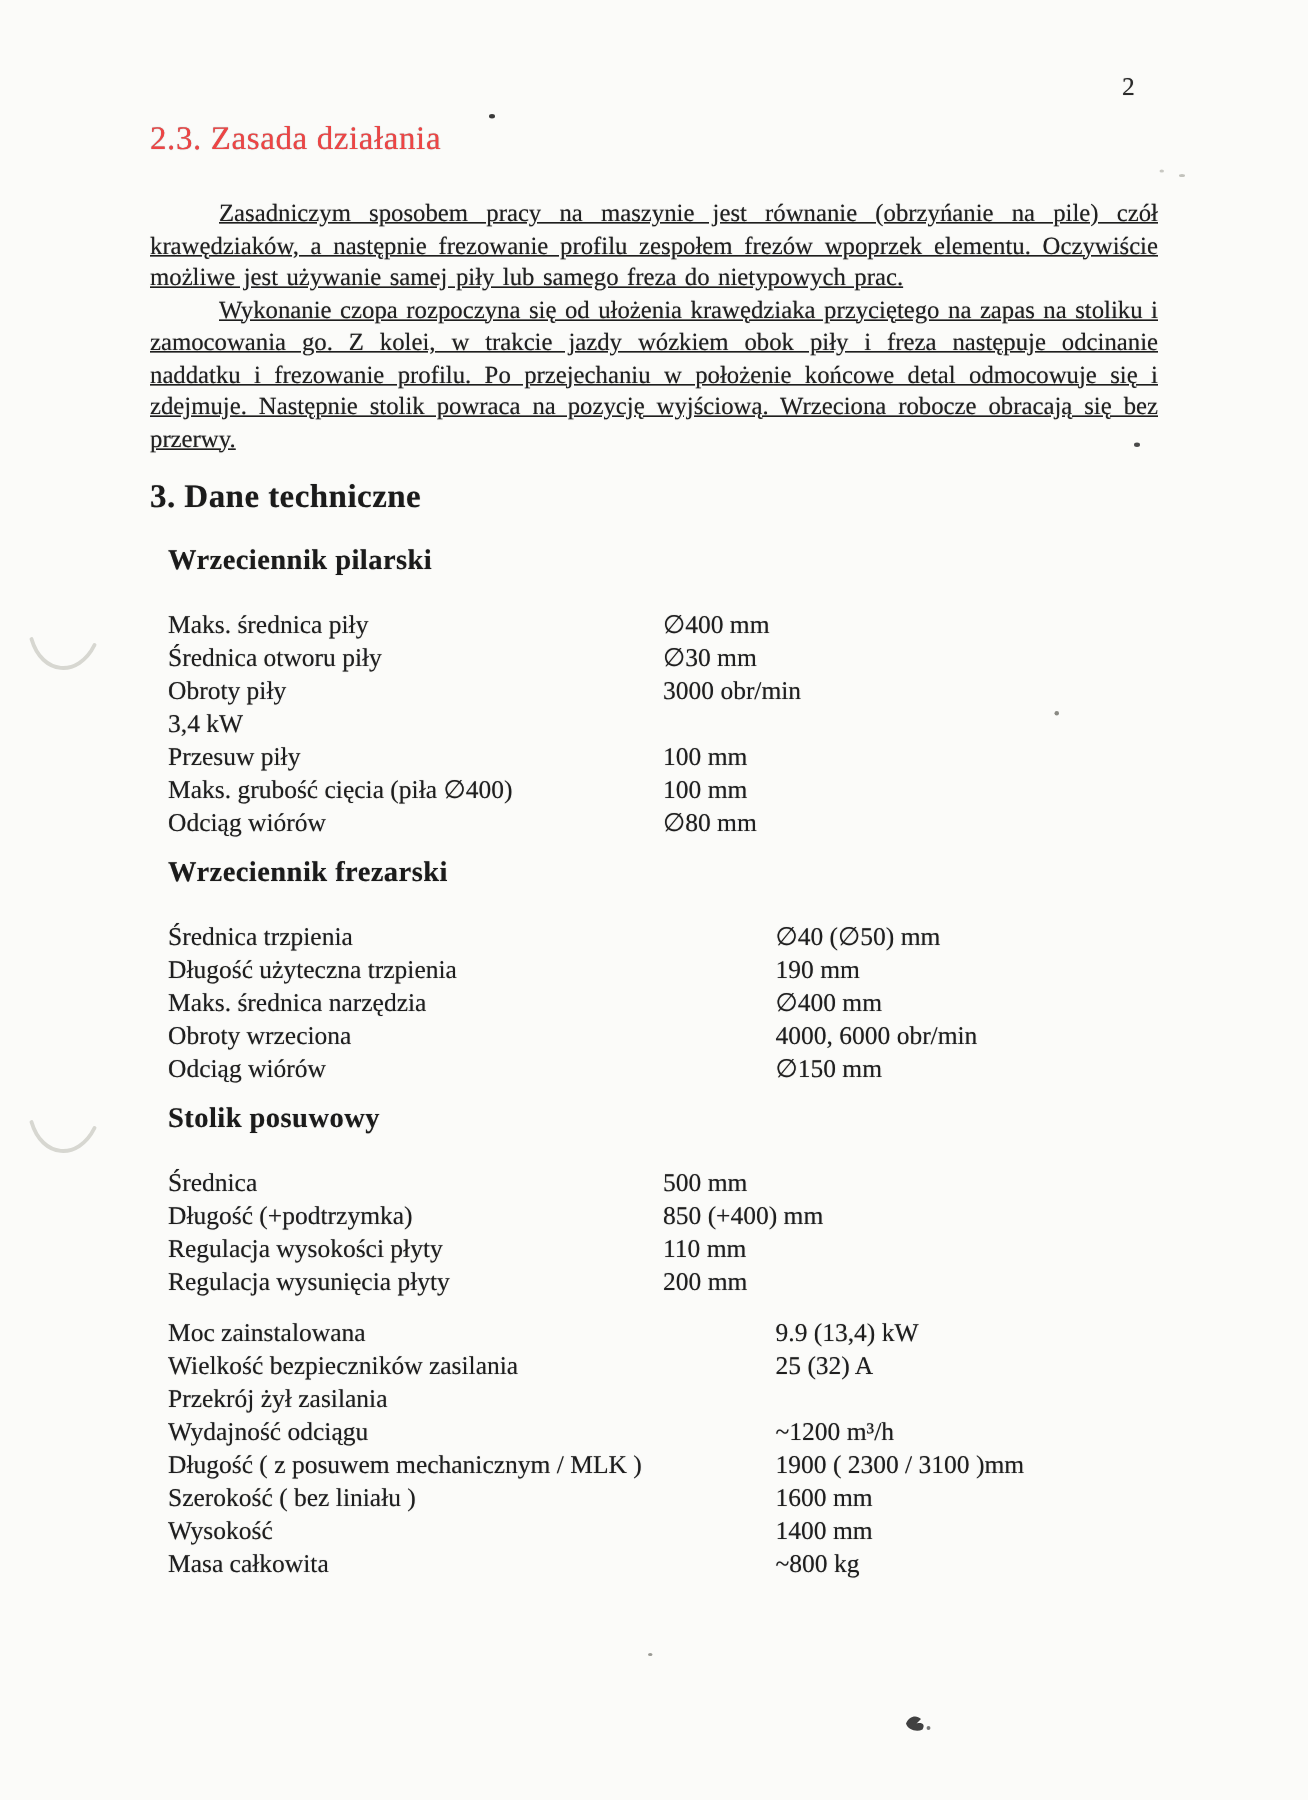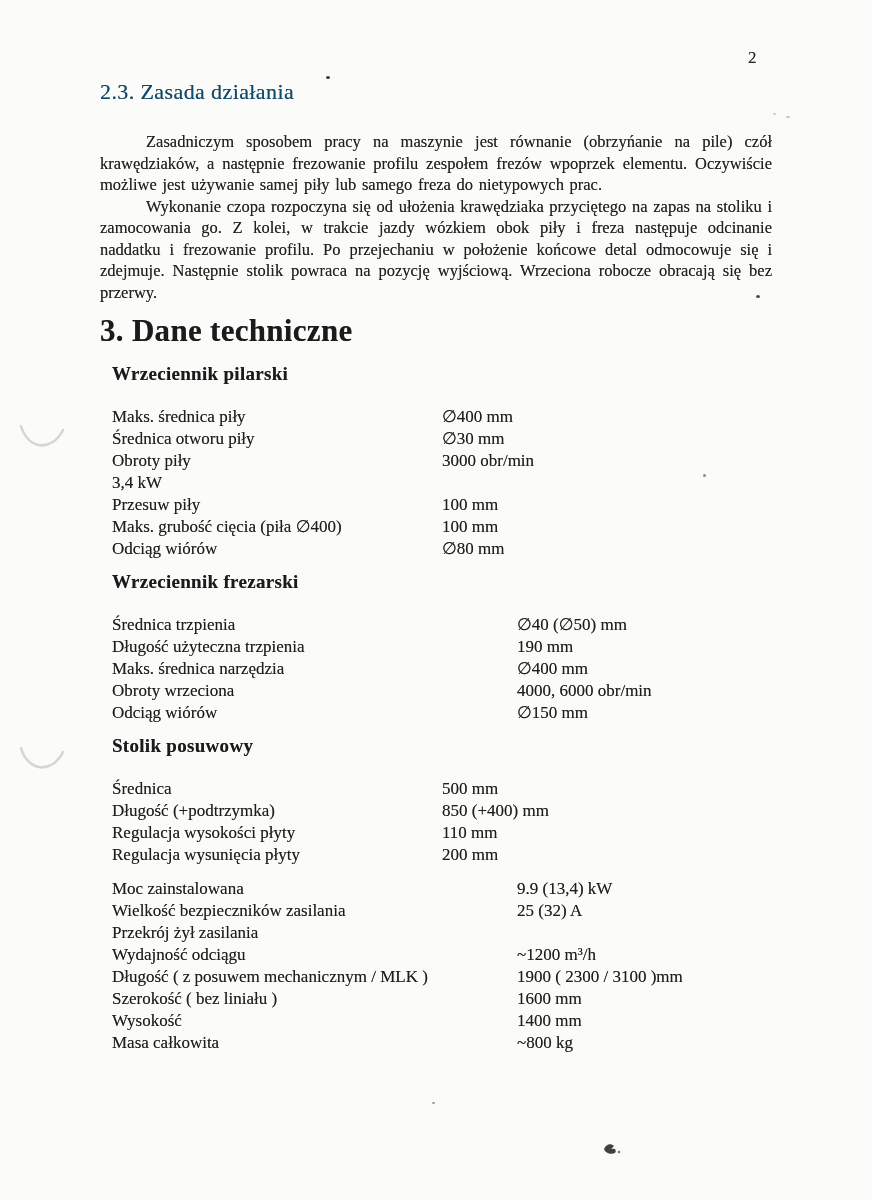--- a/index.html
+++ b/index.html
@@ -26,35 +26,35 @@
     position: absolute;
     left: 100px; top: 0;
     width: 672px;
   }
   .h23 {
     margin: 78px 0 0 0;
     font-size: 22px;
     line-height: 28px;
     font-weight: 400;
     letter-spacing: 0.4px;
-    color: #0c4a6e;
-  }
-  .paras { margin-top: 25px; }
+    color: #ef4444;
+  }
+  .paras { margin-top: 25px; text-decoration: underline; }
   .paras p {
     margin: 0;
     font-size: 16.5px;
     line-height: 21.5px;
     text-align: justify;
     text-indent: 46px;
     word-spacing: 1.5px;
     color: #212121;
   }
   .h3 {
     margin: 13px 0 0 0;
-    font-size: 31px;
+    font-size: 22px;
     line-height: 30px;
     font-weight: 700;
     letter-spacing: 0.3px;
     color: #1b1b1b;
   }
   .spec-group { margin-top: 10px; margin-left: 12px; }
   #spec-groups > section:first-child { margin-top: 16px; }
   .spec-group.no-title { margin-top: 12px; }
   .group-title {
     margin: 0;

